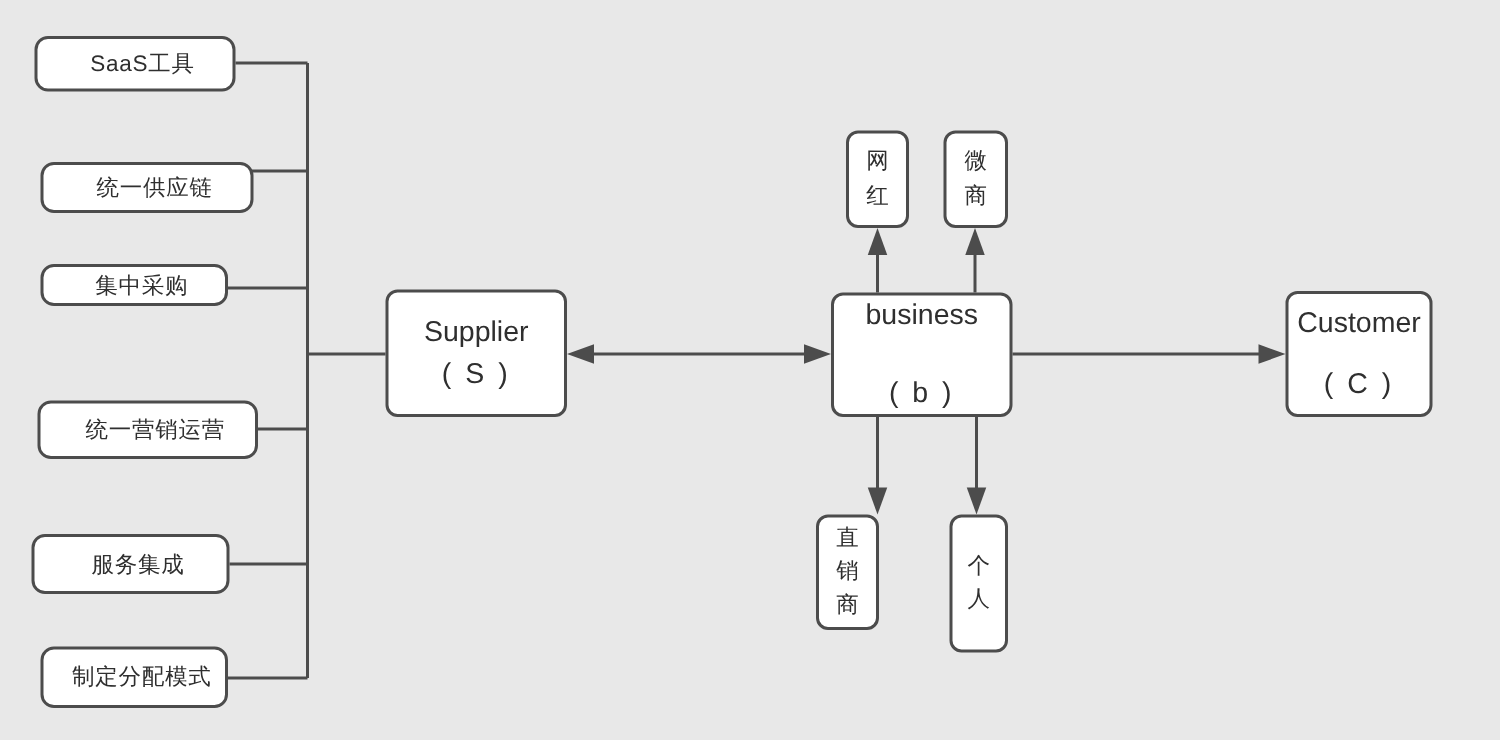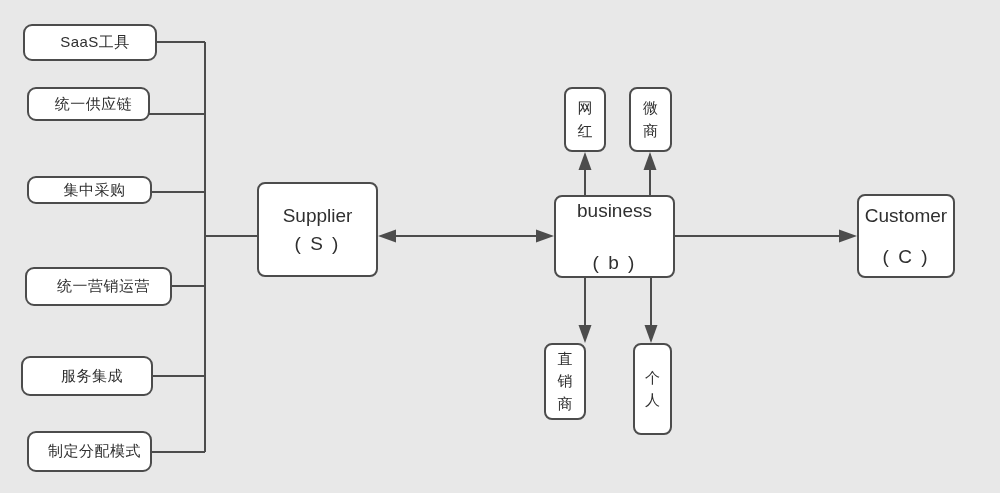--- a/index.html
+++ b/index.html
@@ -84,27 +84,27 @@
       <path class="edge-line" d="M585,278 V327"></path>
       <polygon class="edge-head" points="585,343 578.5,325 591.5,325"></polygon>
     </g>
     <g>
       <path class="edge-line" d="M651,278 V327"></path>
       <polygon class="edge-head" points="651,343 644.5,325 657.5,325"></polygon>
     </g>
   </svg>
 
   <div class="node left-node" style="left:23px;  top:24px;  width:134px; height:37px;">SaaS工具</div>
-  <div class="node left-node" style="left:27px;  top:87px;  width:123px; height:34px;">统一供应链</div>
+  <div class="node left-node" style="left:27px;  top:108px;  width:142px; height:34px;">统一供应链</div>
   <div class="node left-node" style="left:27px;  top:176px; width:125px; height:28px;">集中采购</div>
   <div class="node left-node" style="left:25px;  top:267px; width:147px; height:39px;">统一营销运营</div>
   <div class="node left-node" style="left:27px;  top:431px; width:125px; height:41px;">制定分配模式</div>
   <div class="node left-node" style="left:21px;  top:356px; width:132px; height:40px;">服务集成</div>
 
-  <div class="node main-node" style="left:257px; top:182px; width:121px; height:95px;text-align:center;">
+  <div class="node main-node" style="left:257px; top:193px; width:121px; height:85px;text-align:center;">
     <div class="title">Supplier</div>
     <div class="subtitle">( S )</div>
   </div>
 
   <div class="node main-node" style="left:554px; top:195px; width:121px; height:83px;gap:24px;">
     <div class="title">business</div>
     <div class="subtitle">( b )</div>
   </div>
 
   <div class="node main-node" style="left:857px; top:194px; width:98px; height:84px;gap:13px;">

